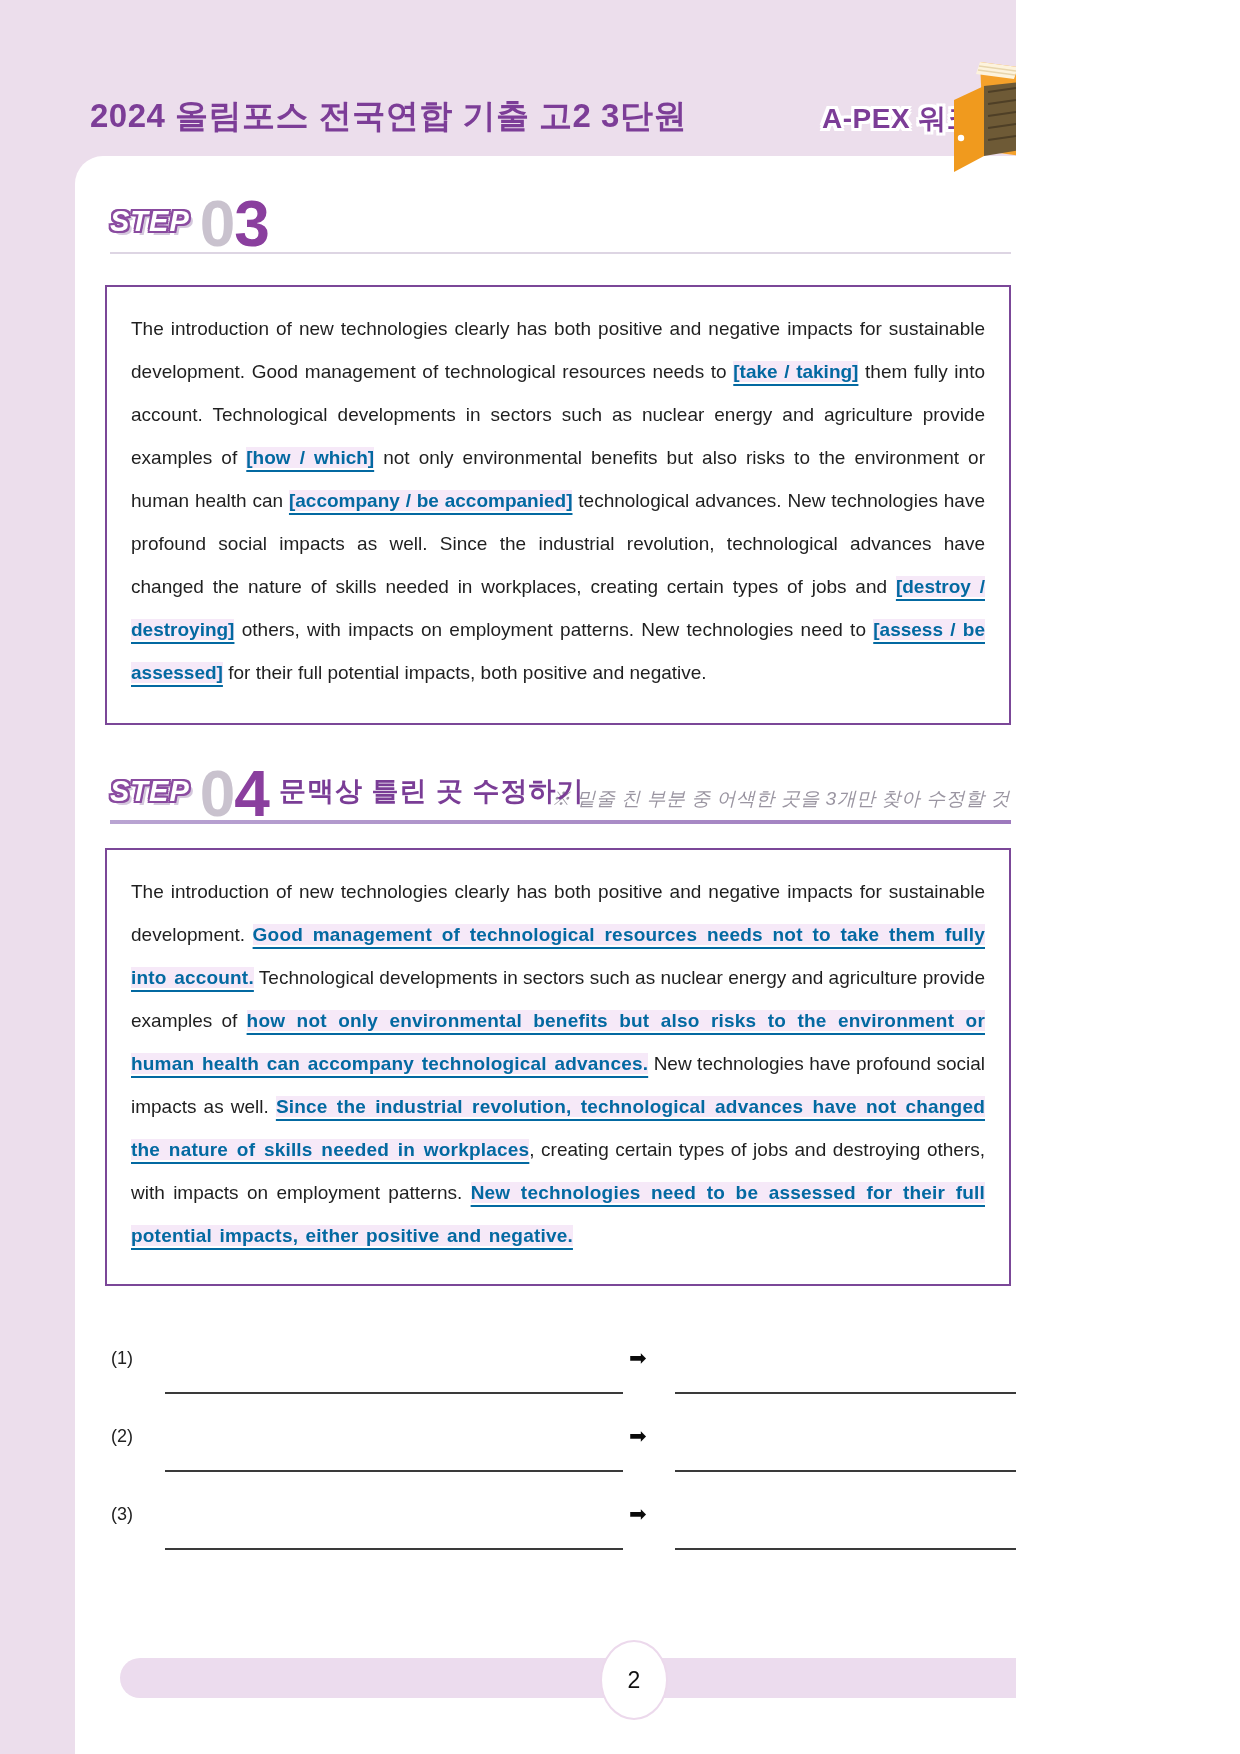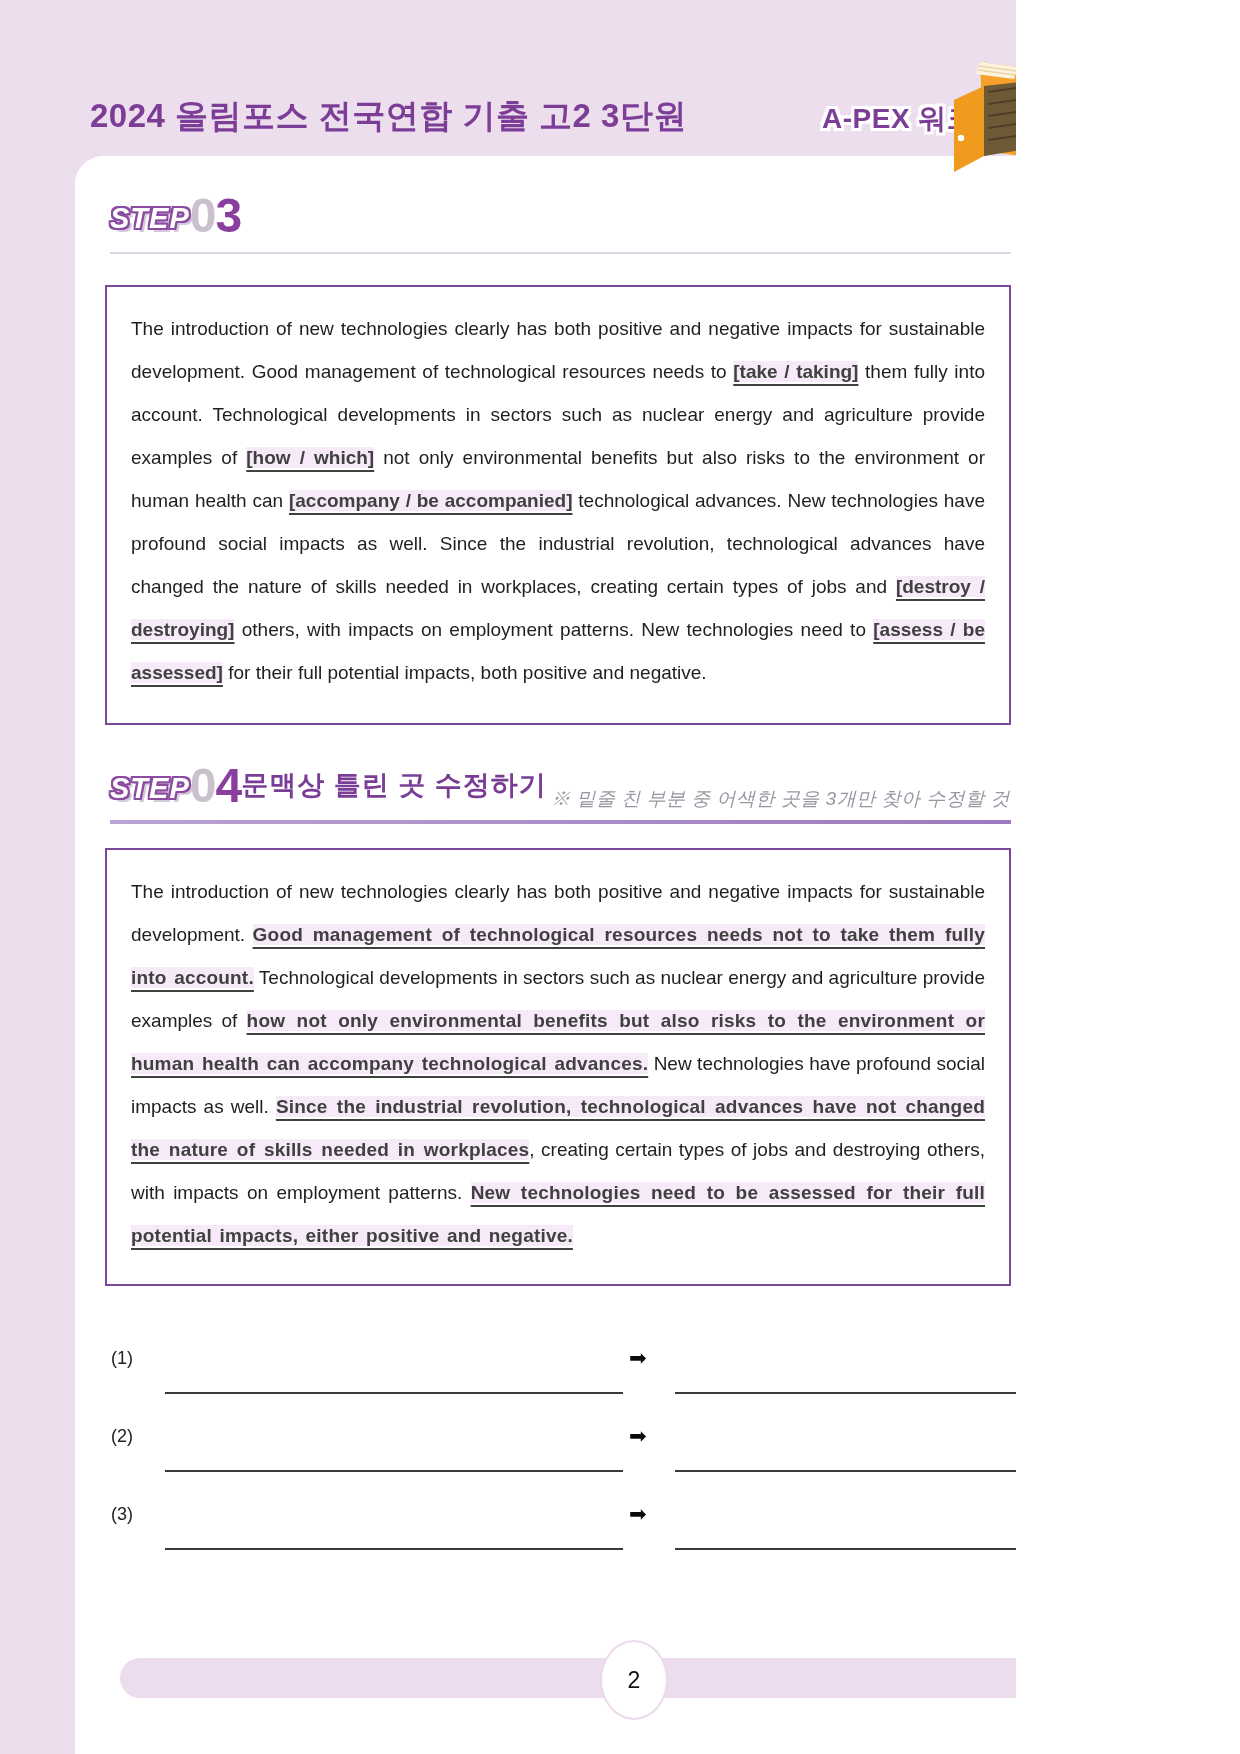--- a/index.html
+++ b/index.html
@@ -19,29 +19,29 @@
   }
   .brand-badge{
     position:absolute; left:822px; top:100px; font-size:28px; font-weight:900;
     color:#7c3d97; letter-spacing:.5px; z-index:3;
     text-shadow:-3px -3px 0 #fff,3px -3px 0 #fff,-3px 3px 0 #fff,3px 3px 0 #fff,
                  0 -3px 0 #fff,0 3px 0 #fff,-3px 0 0 #fff,3px 0 0 #fff;
   }
   .book-icon{ position:absolute; left:934px; top:56px; z-index:4; }
 
   
-  .step-heading{ position:absolute; display:flex; align-items:flex-end; z-index:2; }
+  .step-heading{ position:absolute; display:flex; align-items:center; gap:10px; z-index:2; }
   .step-word{
     font-size:29px; font-weight:900; font-style:italic; color:#fff;
     letter-spacing:1px; padding-bottom:5px;
     text-shadow:-2px -2px 0 #8a4ba0,2px -2px 0 #8a4ba0,-2px 2px 0 #8a4ba0,2px 2px 0 #8a4ba0,
                 0 -2px 0 #8a4ba0,0 2px 0 #8a4ba0,-2px 0 0 #8a4ba0,2px 0 0 #8a4ba0,
                 4px 4px 0 #d4c8dc;
   }
-  .step-num{ font-size:48px; font-weight:900; line-height:1; letter-spacing:-1px; }
+  .step-num{ font-size:64px; font-weight:900; line-height:1; letter-spacing:-1px; }
   .step-num .zero{ color:#c9c2ce; }
   .step-num .digit{ color:#8a3f9e; }
   .step-title{ font-size:27px; font-weight:800; color:#7a3d96; padding-bottom:7px; letter-spacing:1px; }
 
   .rule-light{ position:absolute; left:35px; width:901px; height:2px; background:#ddd5e3; }
   .rule-purple{ position:absolute; left:35px; width:901px; height:4px;
     background:linear-gradient(90deg,#b9a4d2,#9d79bd); }
 
   .note{
     position:absolute; left:430px; top:630px; width:505px; text-align:right;
@@ -51,21 +51,21 @@
   
   .passage-box{
     position:absolute; left:30px; width:906px; box-sizing:border-box;
     background:#fff; border:2px solid #7b4798;
     padding:20px 24px; font-size:19px; line-height:43px; color:#1f1f1f;
     text-align:justify;
   }
   #box1{ top:129px; height:440px; }
   #box2{ top:692px; height:438px; }
   .seg-choice, .seg-underline{
-    color:#404040; font-weight:bold; background:#f6e9f8;
+    color:#0369a1; font-weight:bold; background:#f6e9f8;
     text-decoration:underline; text-decoration-thickness:2px; text-underline-offset:6px;
   }
   .seg-underline{ word-spacing:2px; letter-spacing:.2px; }
 
   
   .ans-label{ position:absolute; left:36px; font-size:18px; color:#222; }
   .ans-line{ position:absolute; height:2px; background:#3a3a3a; }
   .ans-line.left{ left:90px; width:458px; }
   .ans-line.right{ left:600px; width:455px; }
   .ans-arrow{ position:absolute; left:554px; font-size:21px; color:#0a0a0a; }

